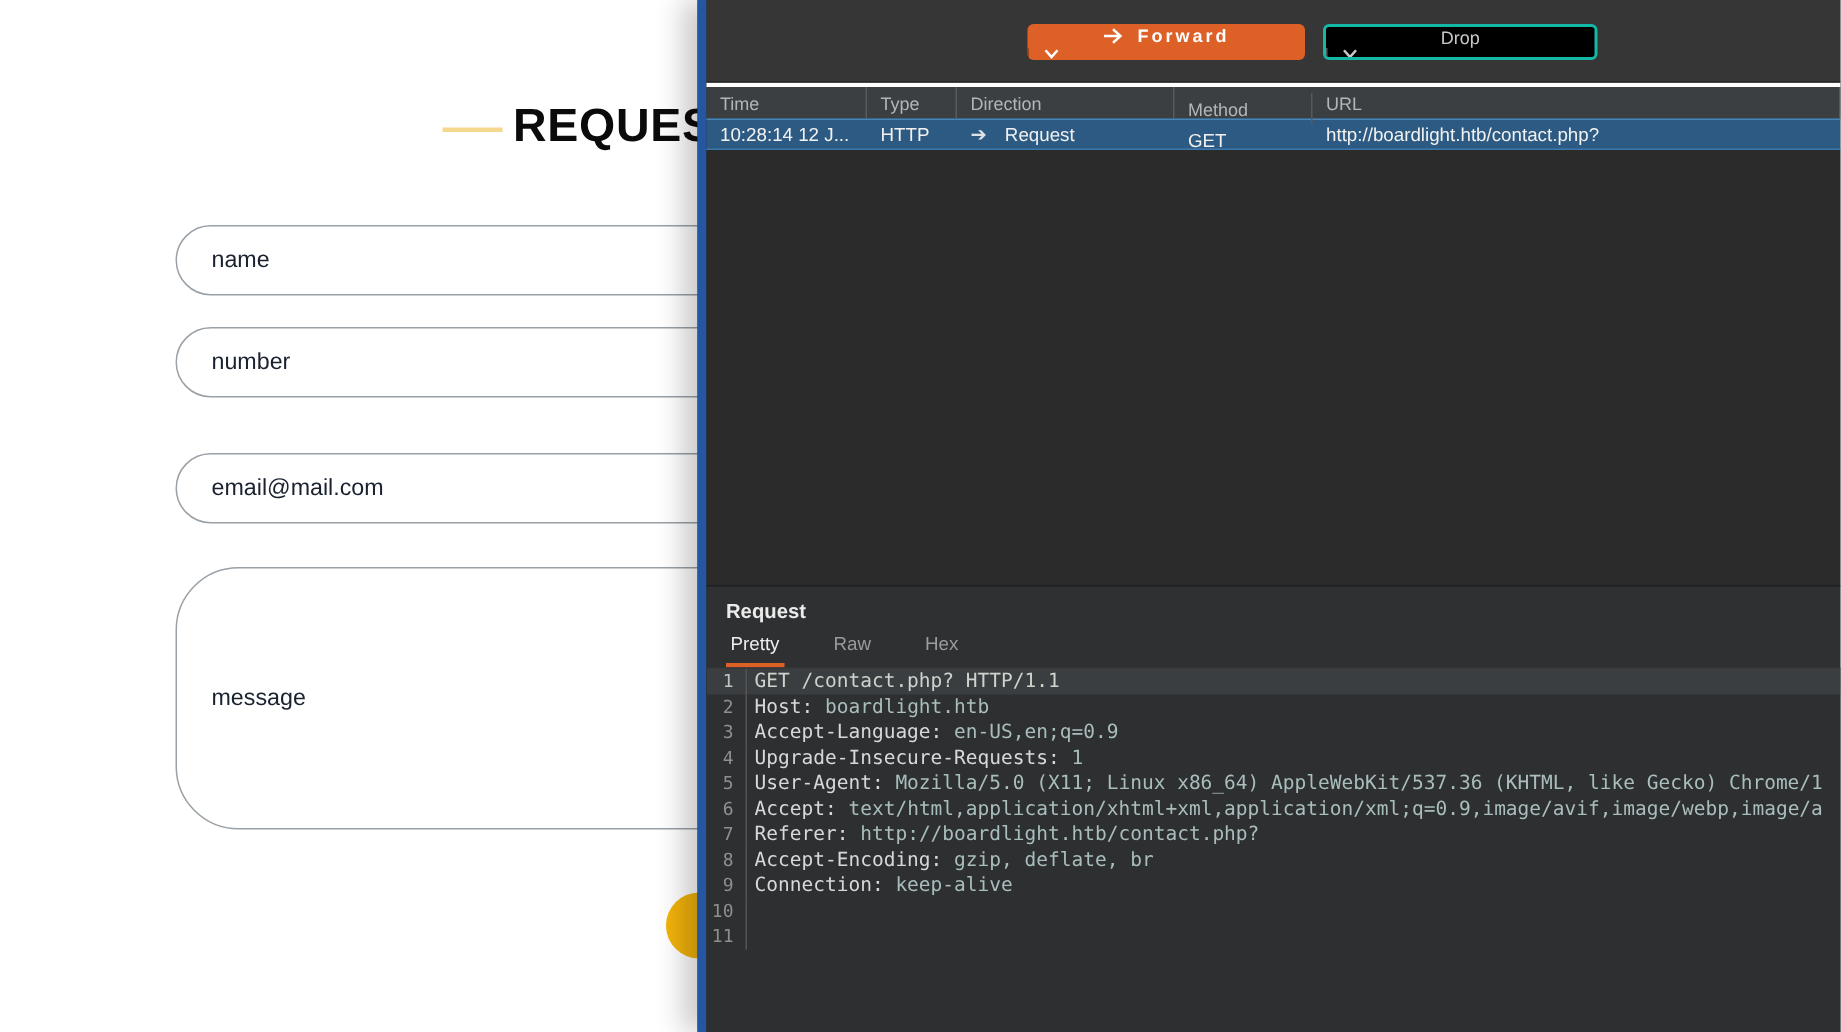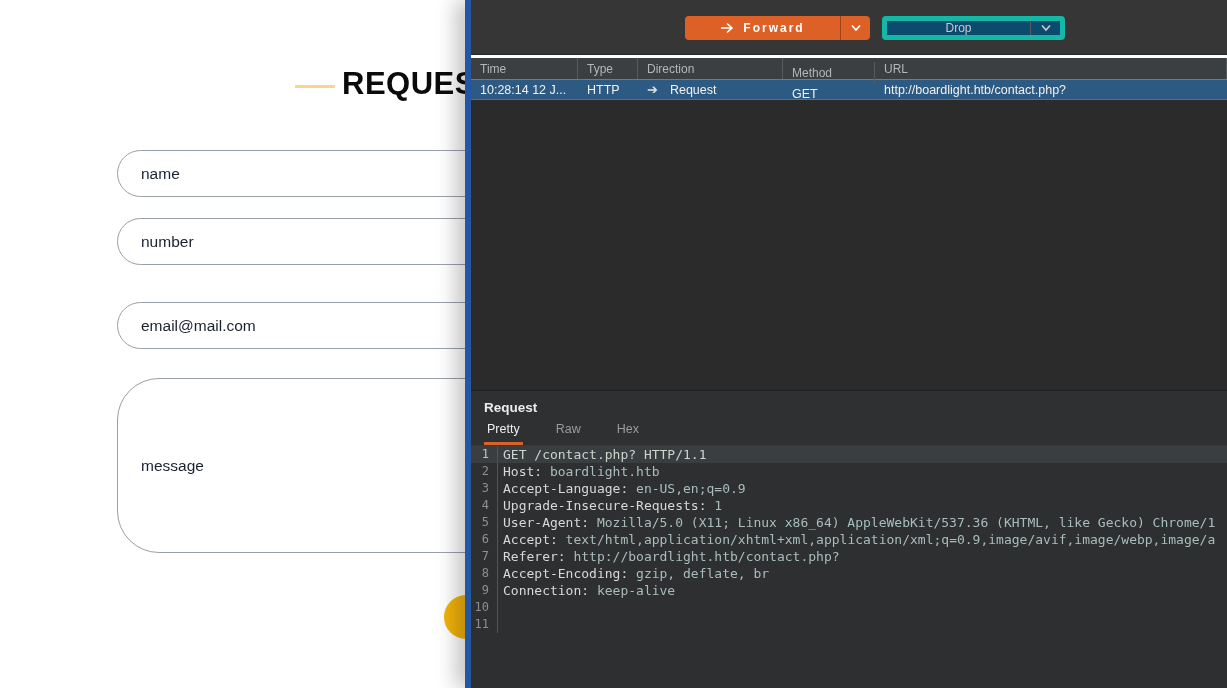--- a/index.html
+++ b/index.html
@@ -27,23 +27,23 @@
   .burp { position:absolute; left:465px; top:0; width:762px; height:688px;
           background:#2b2b2b; border-left:6px solid var(--border-blue);
           box-shadow:-10px 0 18px rgba(0,0,0,.22); display:flex; flex-direction:column;
           color:#d0d0d0; font-size:12px; }
 
   
   .toolbar { position:relative; height:55px; background:#363636; border-bottom:1px solid #272727; flex:0 0 auto; }
   .btn { position:absolute; top:16px; height:24px; display:flex; align-items:center;
          justify-content:center; border-radius:4px; cursor:pointer; font-size:12.5px; }
   .btn-intercept { left:20px; width:186px; background:var(--blue-btn); color:#eef2f5; gap:8px; }
-  .split { position:absolute; top:16px; height:24px; display:flex; border-radius:4px; overflow:hidden; }
+  .split { position:absolute; top:16px; height:24px; display:flex; border-radius:4px; overflow:hidden;flex-direction:column; }
   .split-forward { left:214px; width:185px; background:var(--orange); color:#fff; }
-  .split-drop { left:411px; width:183px; background:#0c4a6e; border:5px solid #14b8a6; color:#c9c9c9; }
+  .split-drop { left:411px; width:183px; background:#000000; border:2px solid #14b8a6; color:#c9c9c9; }
   .split .main { flex:1; display:flex; align-items:center; justify-content:center; gap:9px; }
   .split-forward .main { font-weight:bold; letter-spacing:2px; }
   .split .chev { width:30px; display:flex; align-items:center; justify-content:center; }
   .split-forward .chev { border-left:1px solid rgba(0,0,0,.28); }
   .split-drop .chev { border-left:1px solid #5a5a5a; }
 
   
   .htable { flex:0 0 auto; }
   .thead { display:flex; height:24px; background:#3c3f41; border-top:3px solid #ffffff;
            color:#b3b6b8; font-size:12px; align-items:center; }

